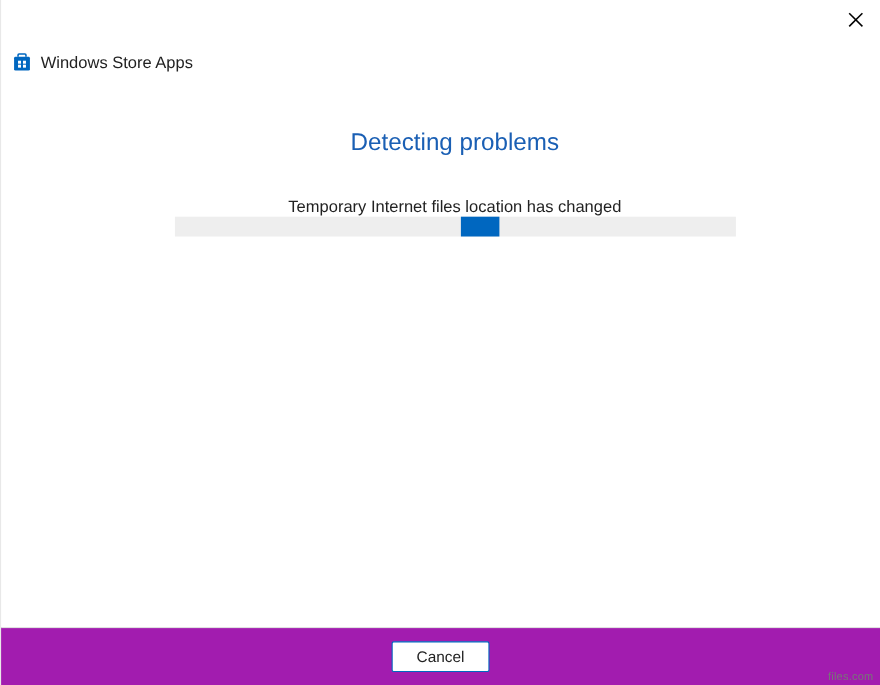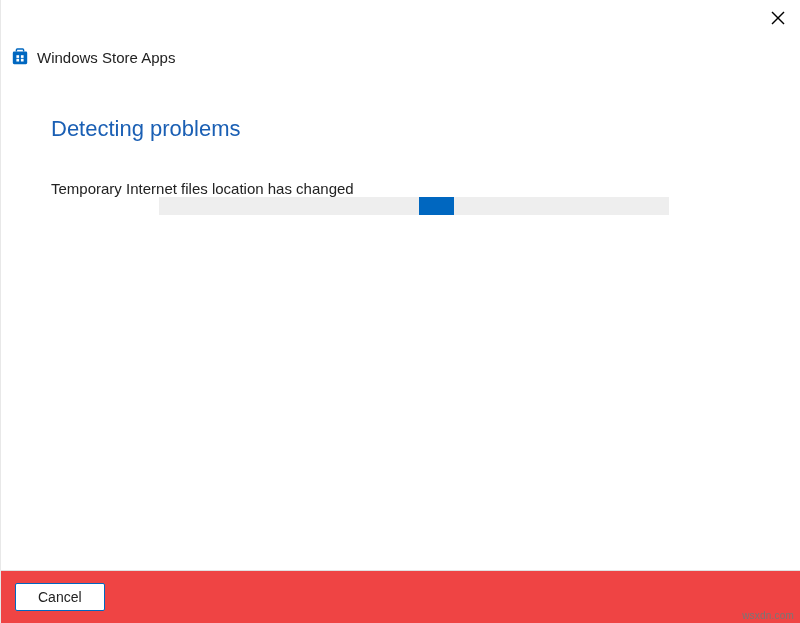--- a/index.html
+++ b/index.html
@@ -51,20 +51,21 @@
       justify-content: center;
     }
     .header-title {
       font-size: 15px;
       color: #222;
       font-weight: 400;
     }
     .content {
       padding: 50px 24px 0 50px;
       flex: 1;
+      text-align: center;
     }
     .heading {
       color: #1a5fb4;
       font-size: 22px;
       font-weight: 400;
       margin-bottom: 38px;
     }
     .status-text {
       font-size: 15px;
       color: #222;
@@ -76,25 +77,25 @@
       margin: 0 auto;
       position: relative;
     }
     .progress-chunk {
       position: absolute;
       top: 0;
       height: 100%;
       background: #0067c0;
     }
     .footer {
-      background: #ef4444;
+      background: #a21caf;
       border-top: 1px solid #e0e0e0;
       padding: 12px 14px;
       display: flex;
-      justify-content: flex-start;
+      justify-content: center;
     }
     .btn {
       background: #ffffff;
       border: 1px solid #0067c0;
       color: #222;
       font-size: 14px;
       padding: 5px 22px;
       font-family: inherit;
       cursor: pointer;
       border-radius: 2px;
@@ -141,14 +142,14 @@
 
     <div class="progress-track">
       <div class="progress-chunk" style="left:51%;width:7%;"></div>
     </div>
   </div>
 
   <div class="footer">
     <button class="btn">Cancel</button>
   </div>
 
-  <div class="watermark">wsxdn.com</div>
+  <div class="watermark">files.com</div>
 </div>
 
 </body></html>

